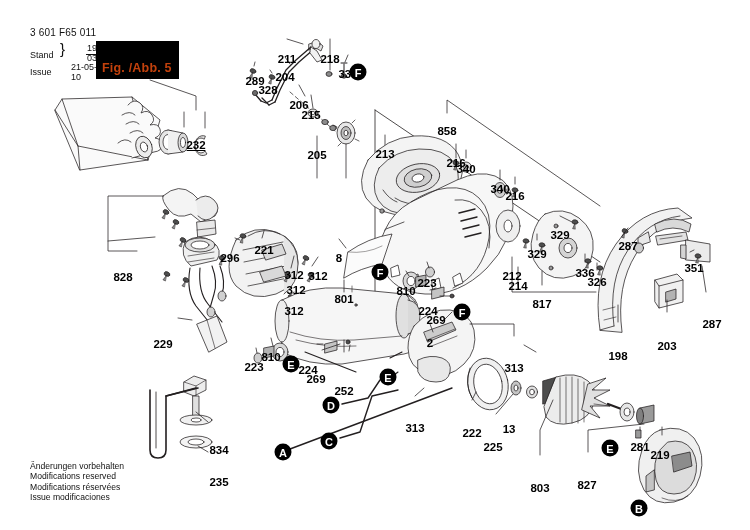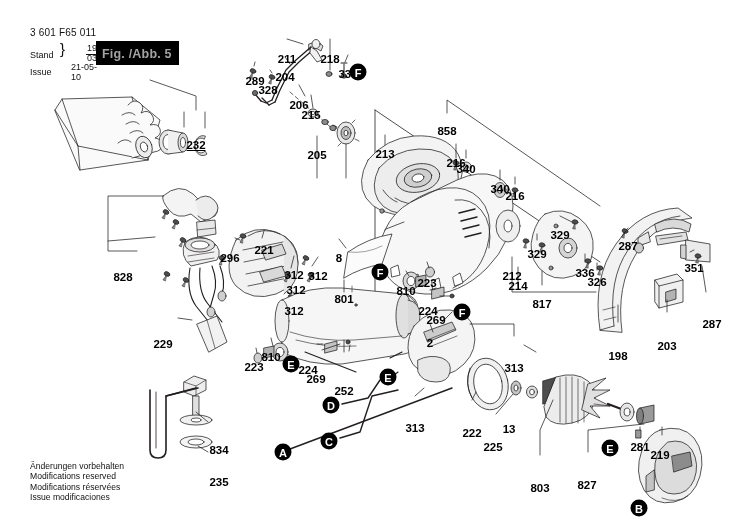--- a/index.html
+++ b/index.html
@@ -9,22 +9,22 @@
 
   
   #hdr{position:absolute;left:30px;top:27px;}
   .hdr-pn{font-size:10px;color:#111;letter-spacing:.2px;font-weight:400;white-space:nowrap;}
   .hdr-rows{position:relative;margin-top:6px;font-size:9px;color:#111;line-height:9.5px;}
   .hdr-rows .lbl{display:inline-block;width:29px;margin-top:7px;}
   .hdr-brace{position:absolute;left:30px;top:-1px;font-size:15px;line-height:12px;color:#111;}
   .hdr-dates{position:absolute;left:41px;top:0px;line-height:9.5px;font-size:9px;}
   .strike{position:relative;display:inline-block;margin-left:16px;}
   .strike:after{content:"";position:absolute;left:-1px;right:-1px;top:50%;height:1.2px;background:#111;}
-  #figbox{position:absolute;left:96px;top:41px;background:#000;color:#a3a3a3;
-          font-size:12.5px;font-weight:bold;padding:6px 7px 4px 6px;letter-spacing:.2px;white-space:nowrap;}
+  #figbox{position:absolute;left:96px;top:41px;background:#000;color:#c2410c;
+          font-size:12.5px;font-weight:bold;padding:20px 7px 4px 6px;letter-spacing:.2px;white-space:nowrap;}
 
   
   #ftr{position:absolute;left:30px;top:461px;font-size:8.6px;color:#111;line-height:10.3px;}
 
   
   #art{position:absolute;left:0;top:0;width:750px;height:530px;}
 
   
   .num{position:absolute;font-size:11.5px;font-weight:bold;color:#000;white-space:nowrap;
        letter-spacing:-0.1px;transform:translate(-50%,-50%);margin-top:26px;}

